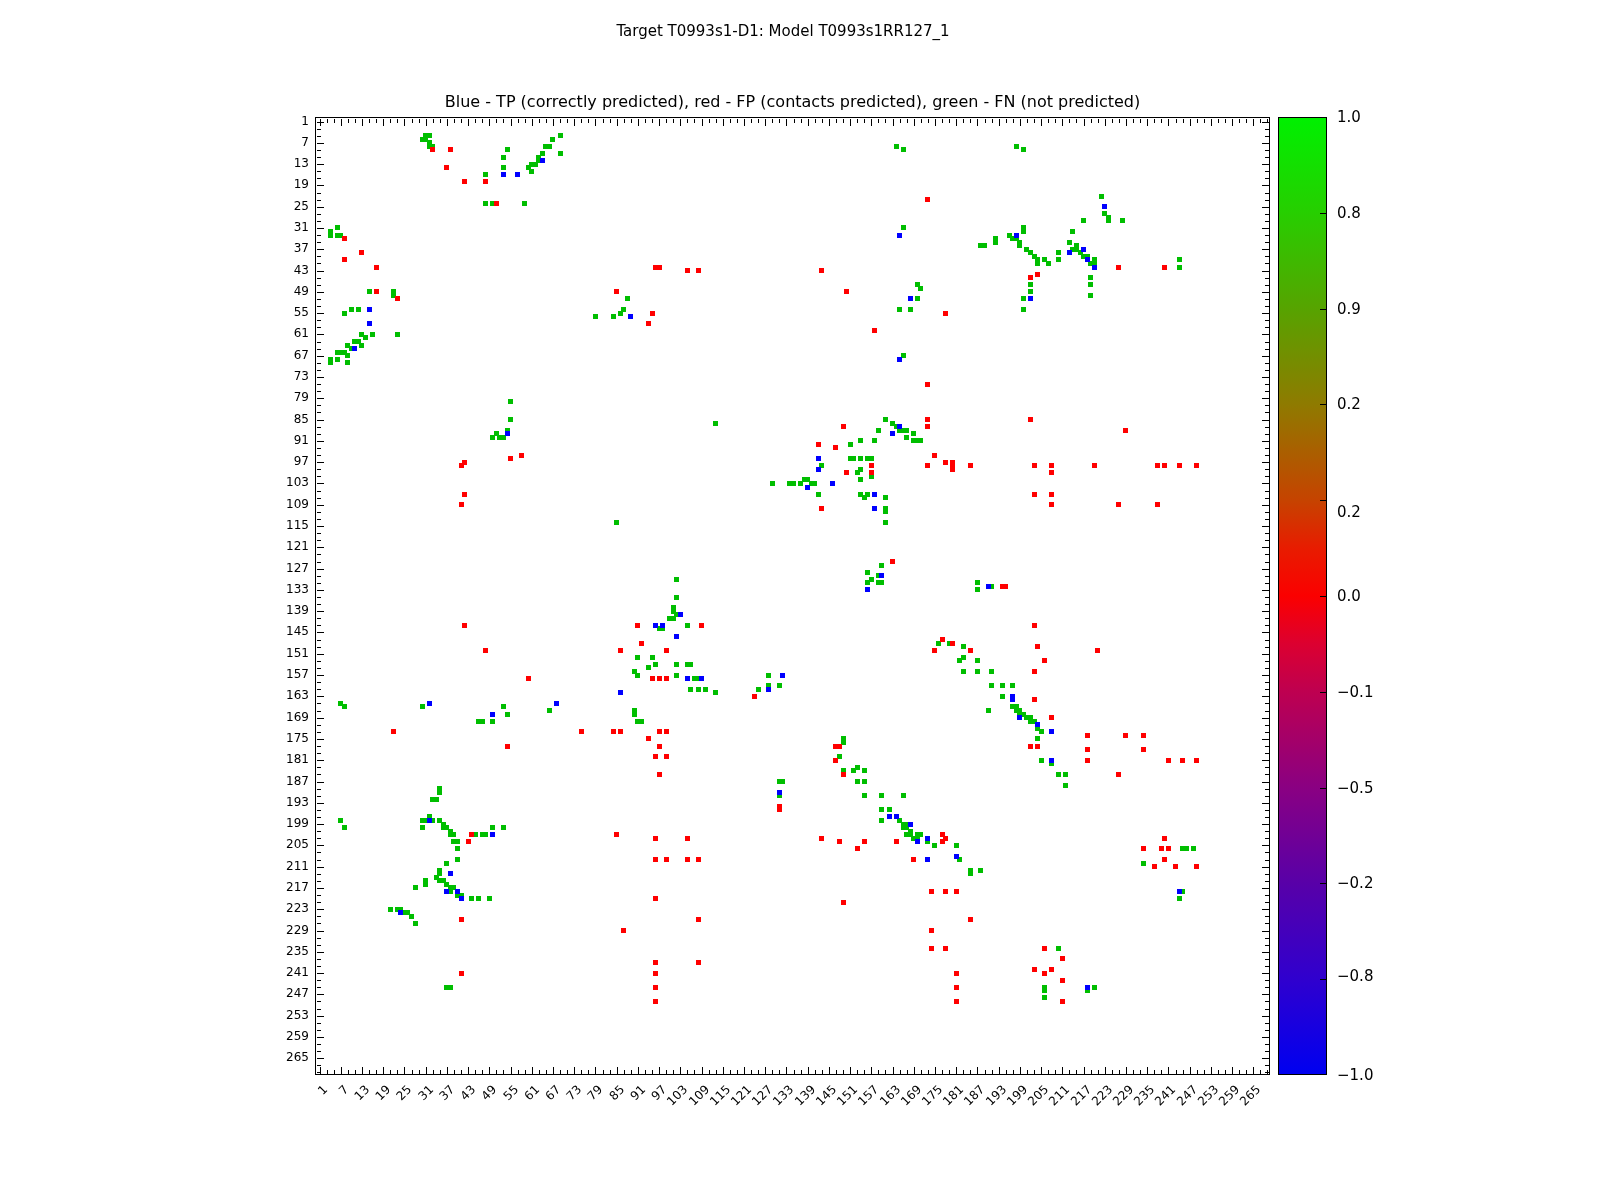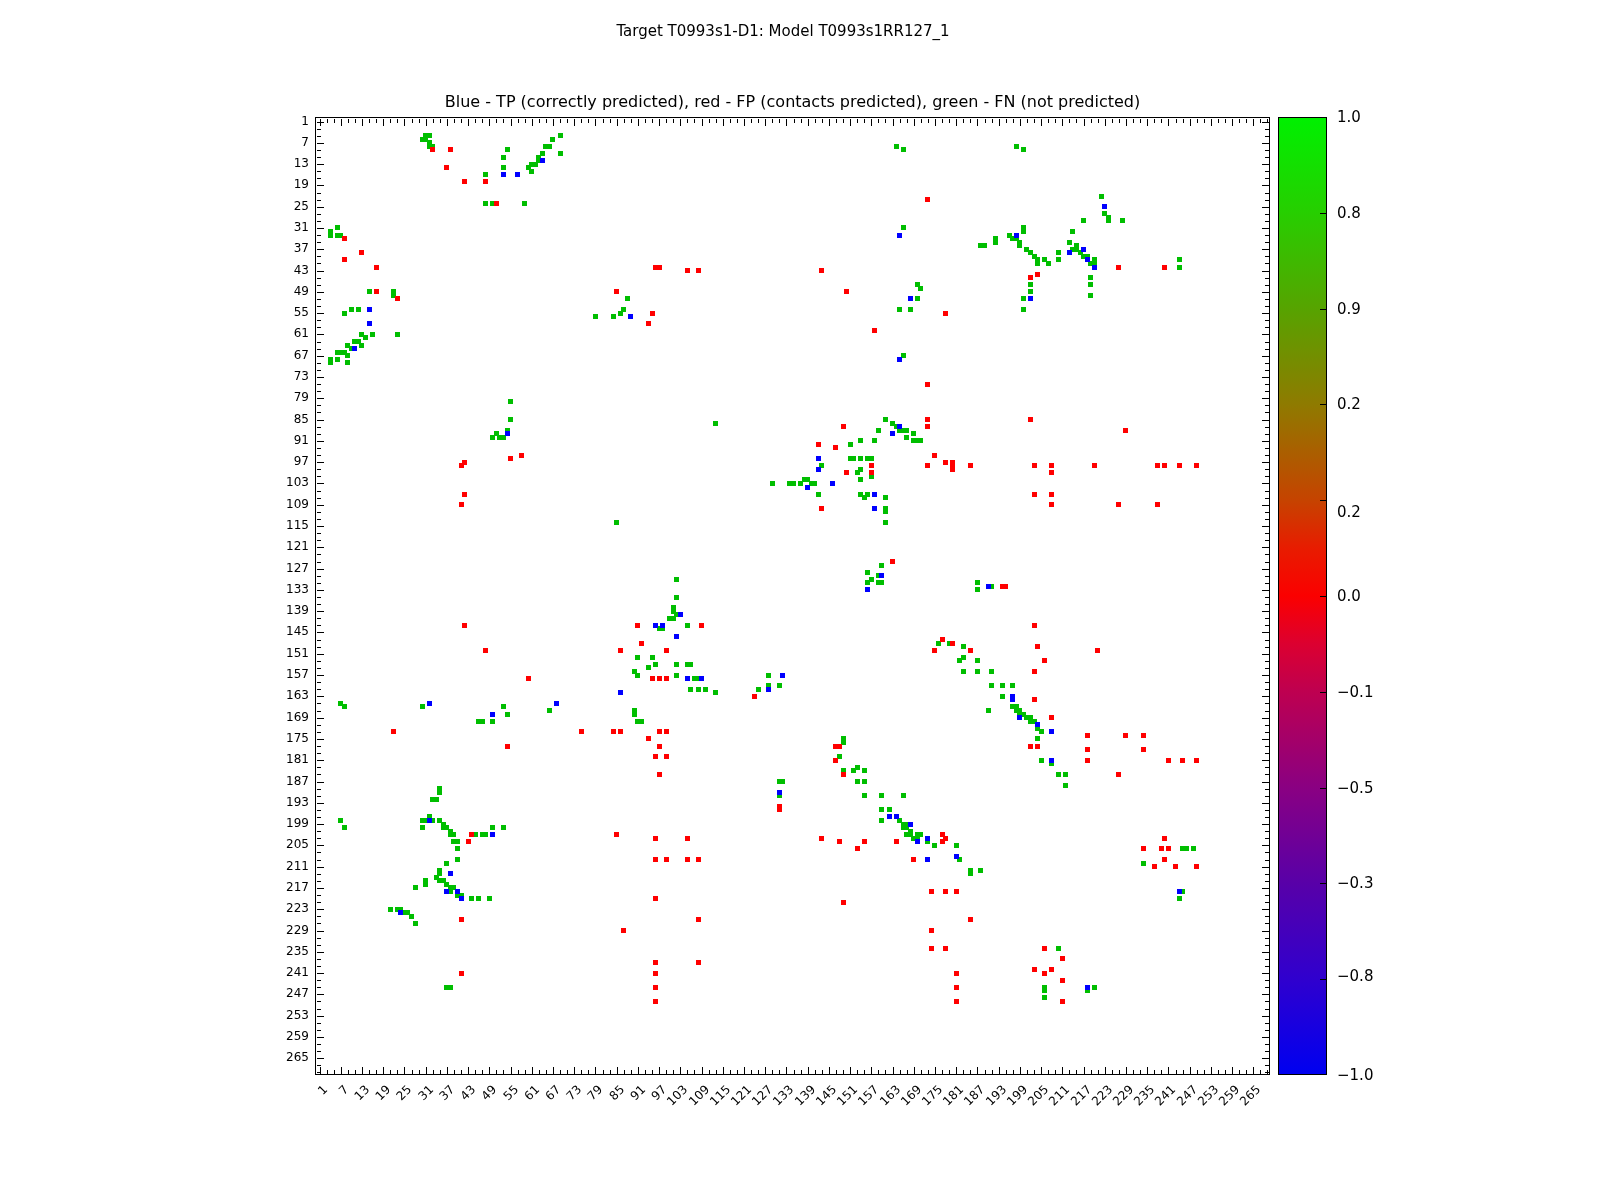--- a/index.html
+++ b/index.html
@@ -1276,18 +1276,18 @@
       <div class="cblab" style="top: 397.4px;">0.2</div>
       <div class="cbtick" style="top: 500.2px;"></div>
       <div class="cblab" style="top: 505px;">0.2</div>
       <div class="cbtick" style="top: 596px;"></div>
       <div class="cblab" style="top: 589px;">0.0</div>
       <div class="cbtick" style="top: 691.8px;"></div>
       <div class="cblab" style="top: 684.8px;">−0.1</div>
       <div class="cbtick" style="top: 787.6px;"></div>
       <div class="cblab" style="top: 780.6px;">−0.5</div>
       <div class="cbtick" style="top: 883.4px;"></div>
-      <div class="cblab" style="top: 876.4px;">−0.3</div>
+      <div class="cblab" style="top: 876.4px;">−0.2</div>
       <div class="cbtick" style="top: 979.2px;"></div>
       <div class="cblab" style="top: 969px;">−0.8</div>
       <div class="cblab" style="top: 1068px;">−1.0</div>
     </div>
 </div>
 
 </body></html>

